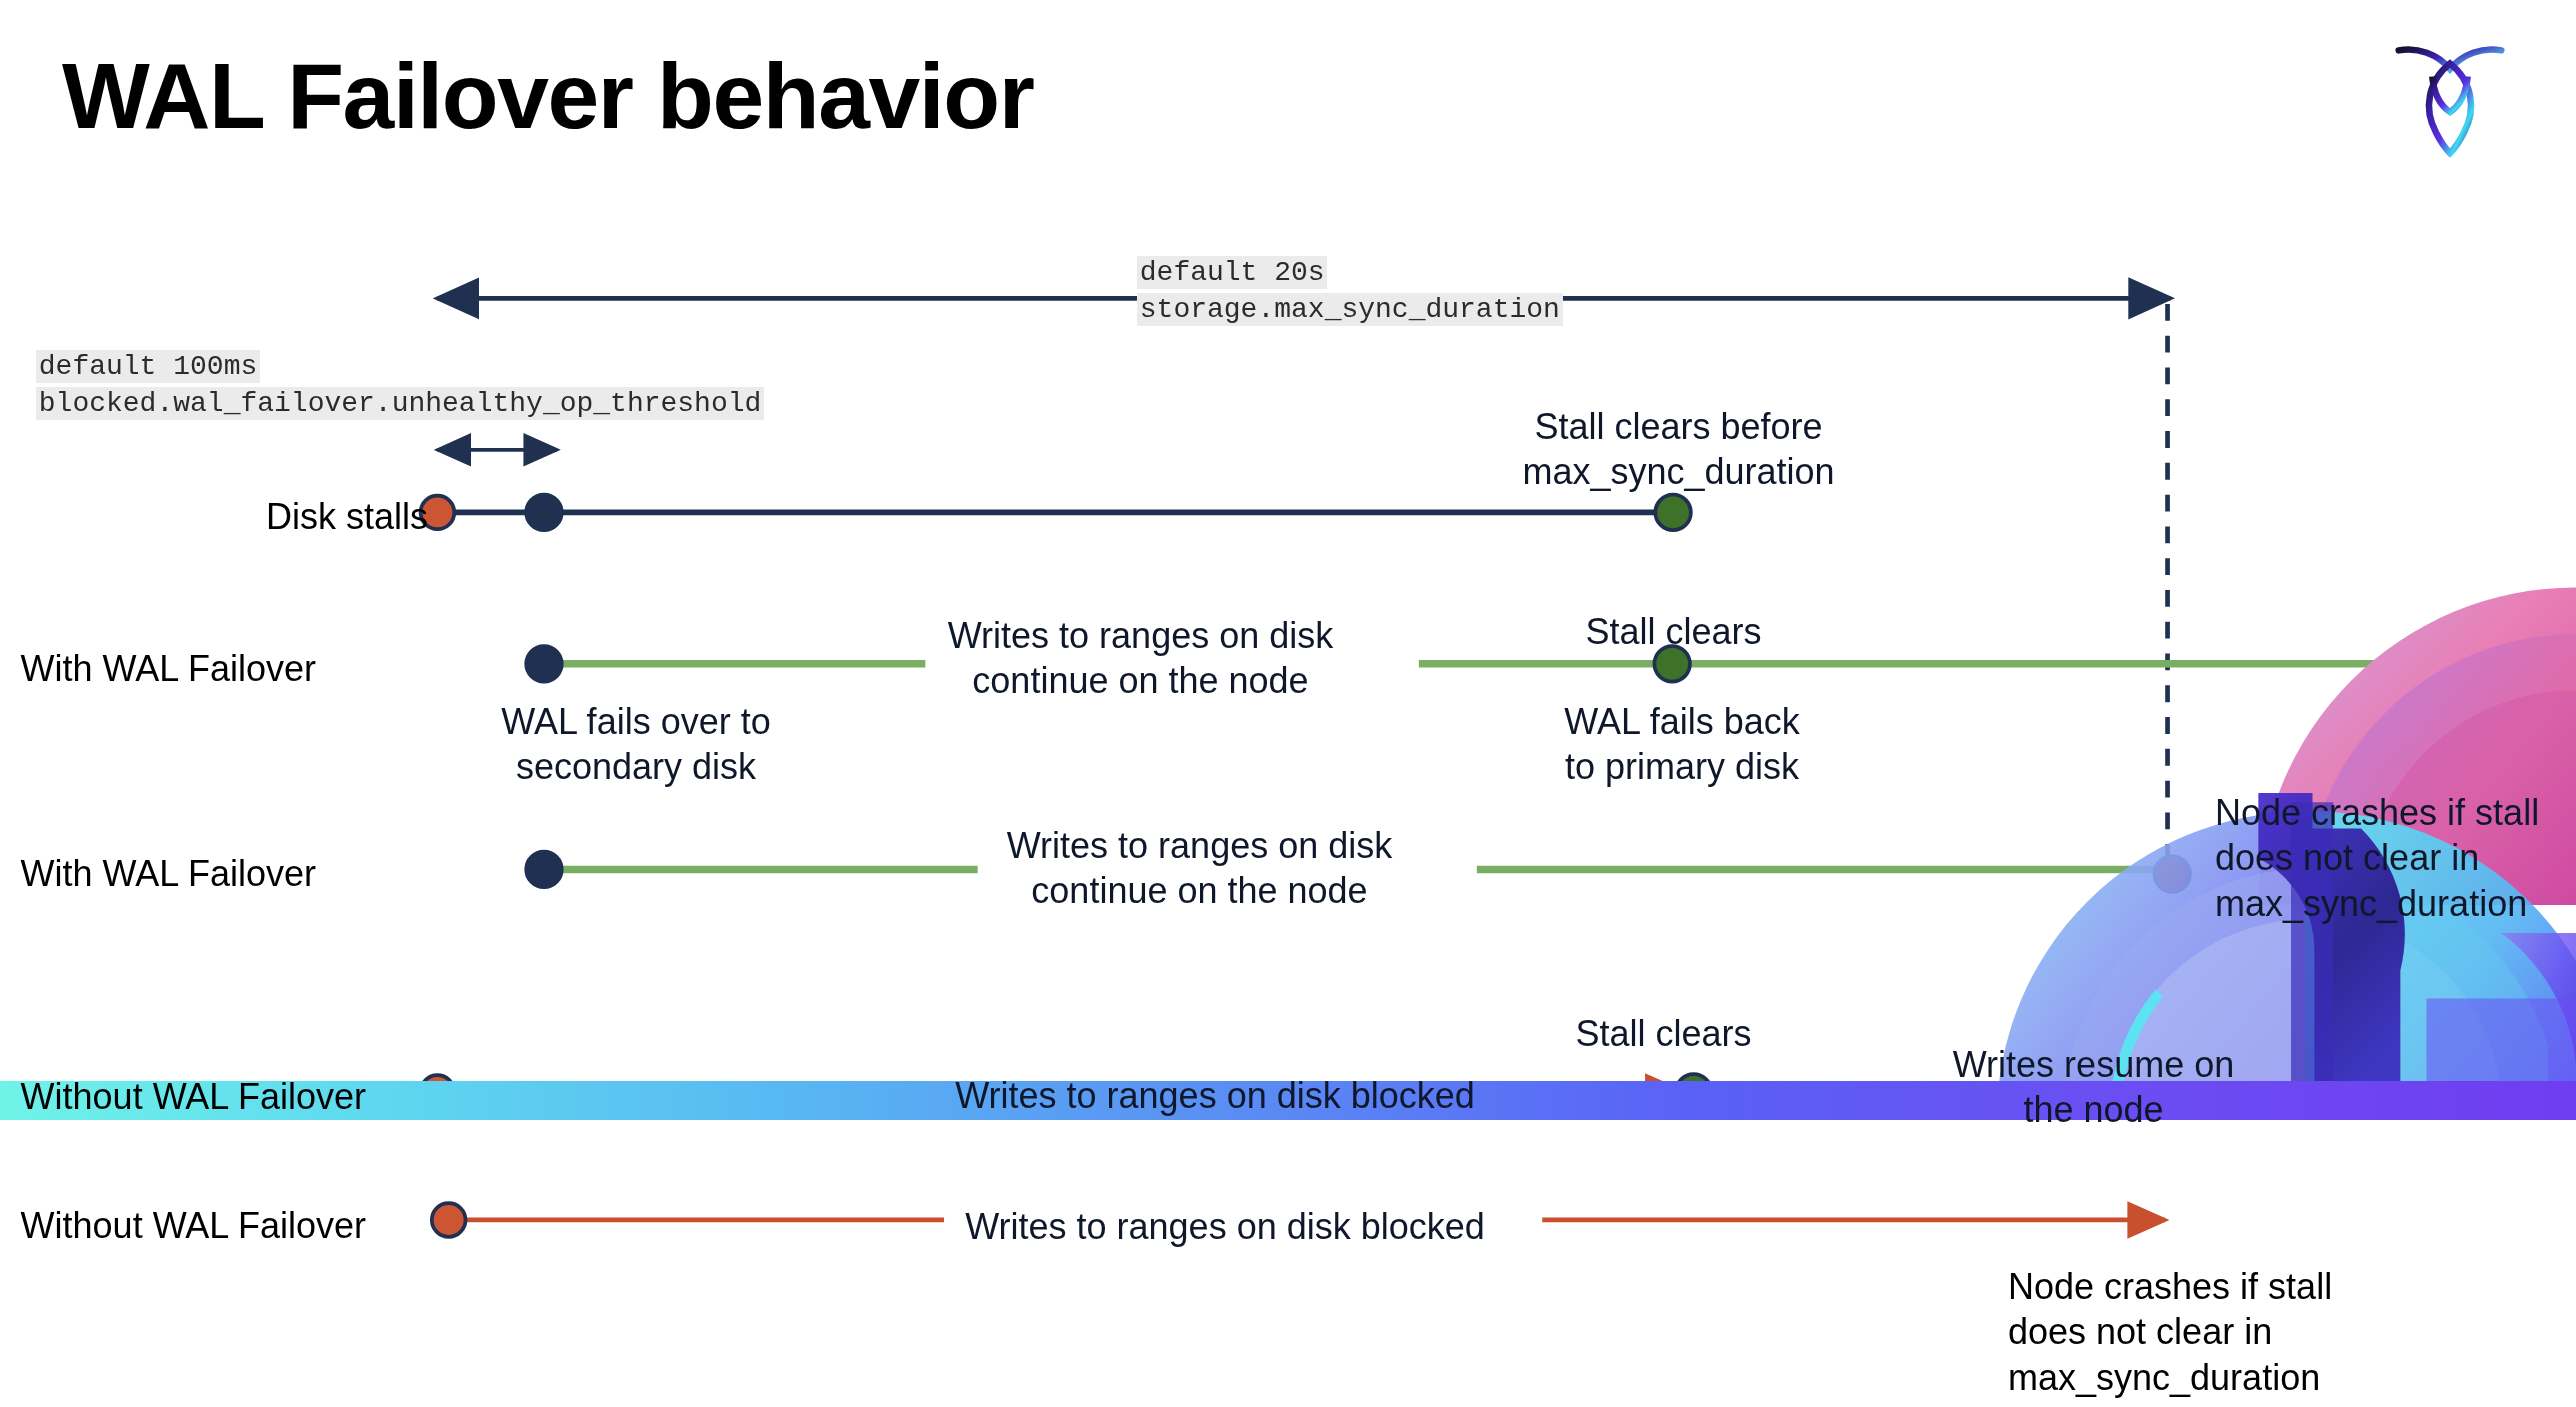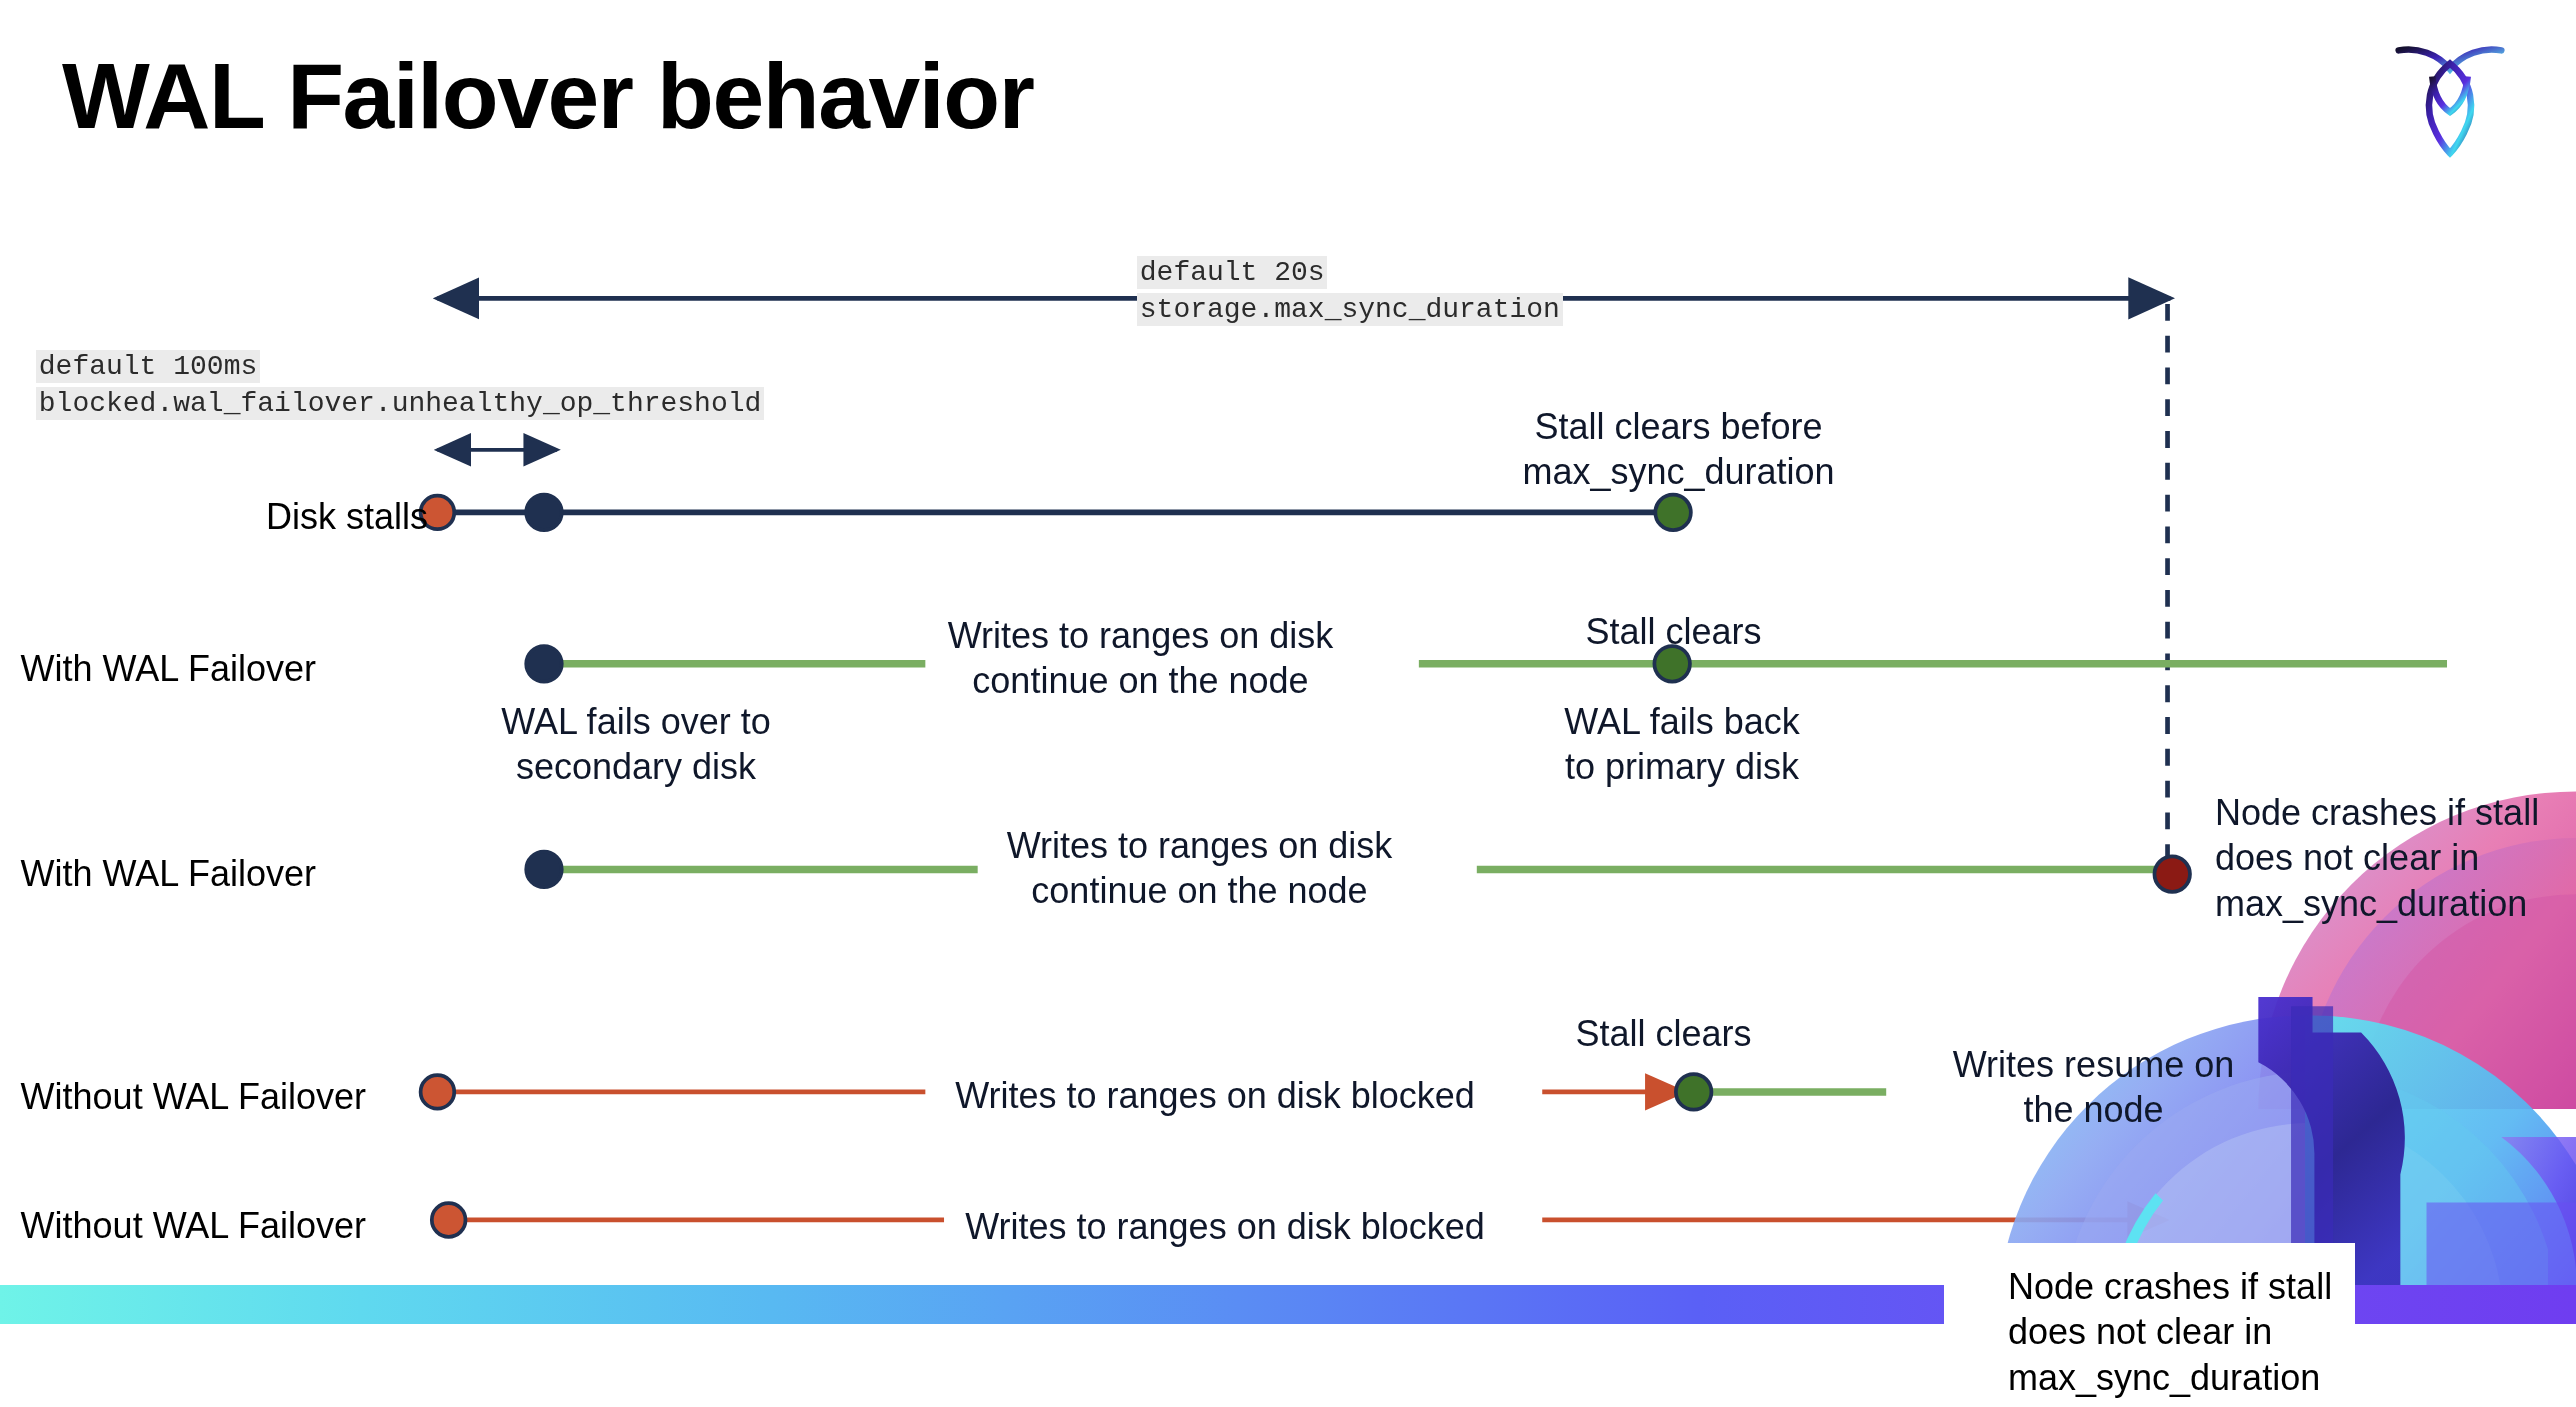--- a/index.html
+++ b/index.html
@@ -12,21 +12,21 @@
     height: 1408px;
     position: relative;
     overflow: hidden;
     font-family: "Liberation Sans", sans-serif;
     color: #000000;
   }
   .slide {
     position: absolute;
     inset: 0;
     width: 2576px;
-    height: 1324px;
+    height: 1120px;
     background: #ffffff;
   }
 
   
   #slide-title {
     position: absolute;
     left: 62px;
     top: 45px;
     font-size: 93px;
     font-weight: bold;

